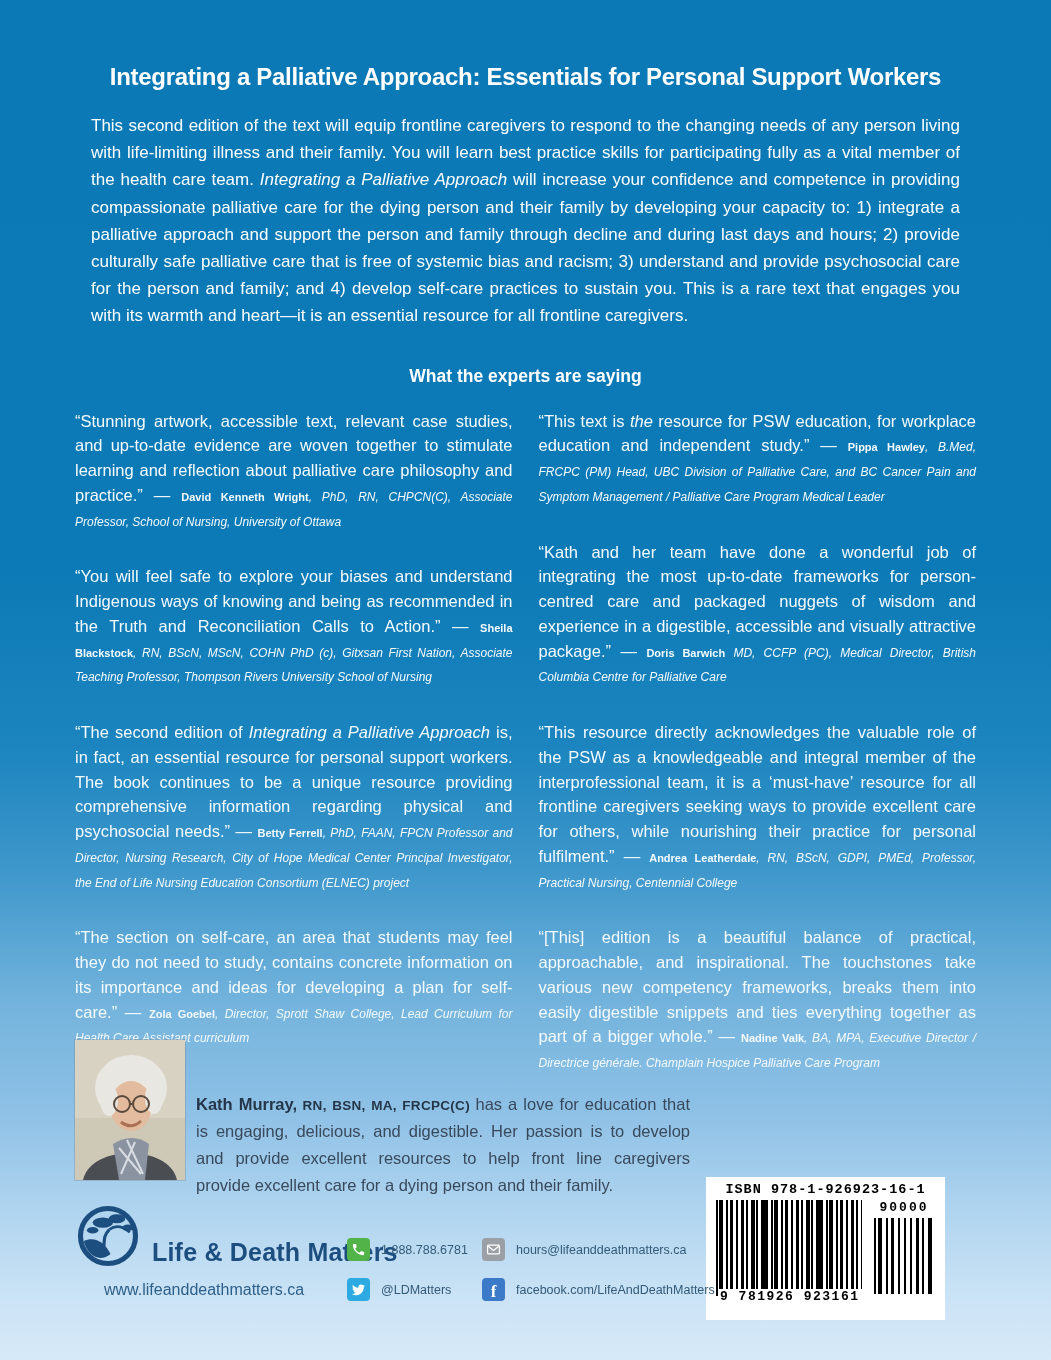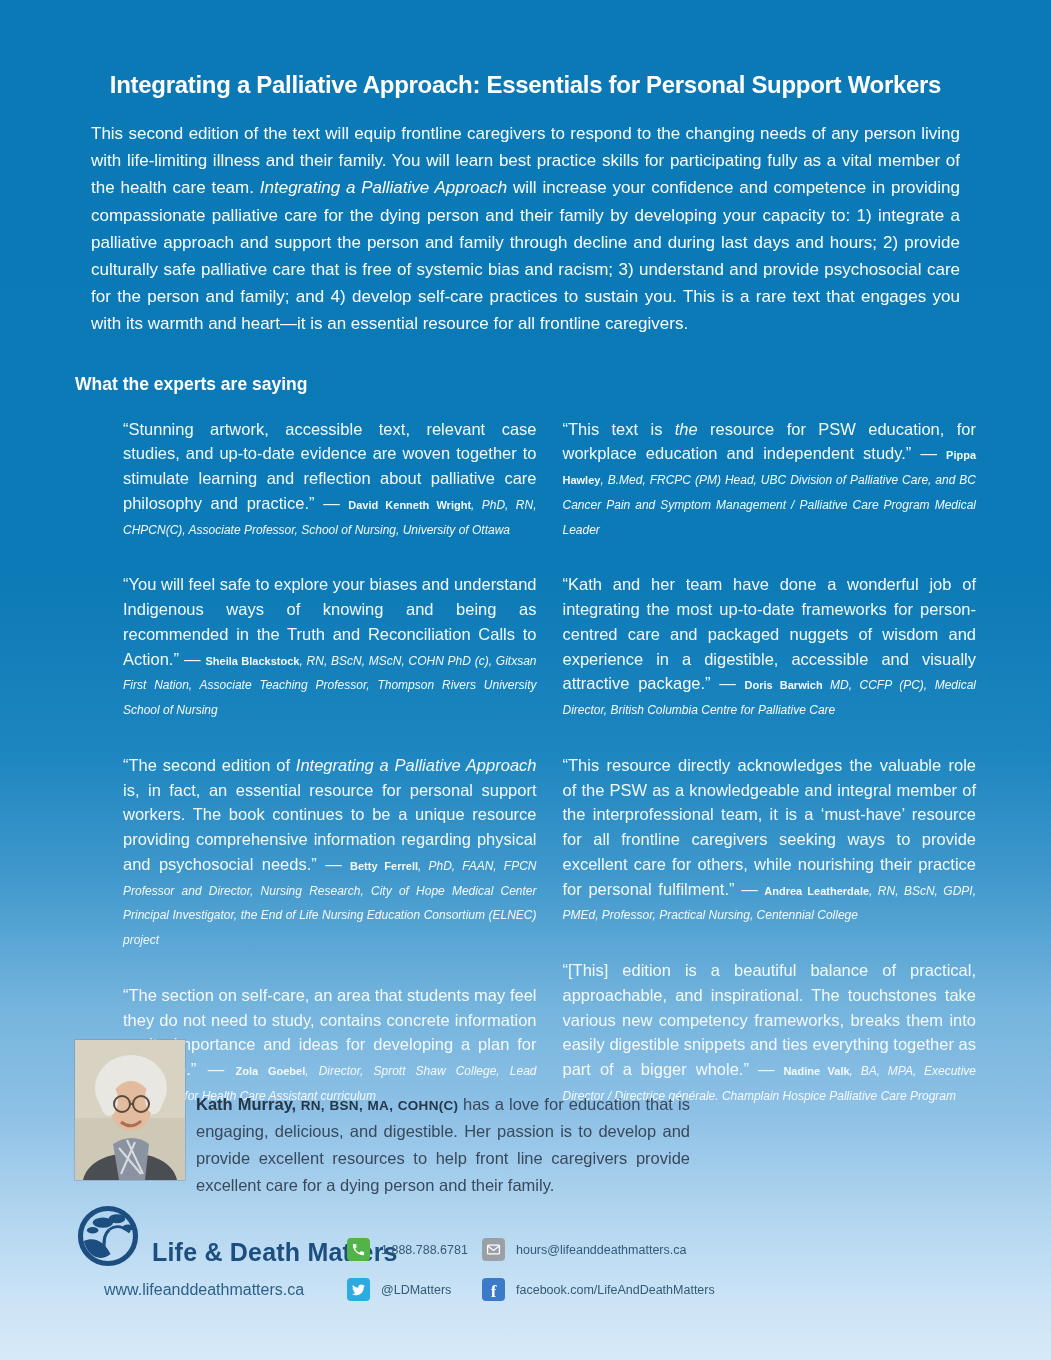--- a/index.html
+++ b/index.html
@@ -8,32 +8,32 @@
     width:1051px;height:1360px;
     margin:0 auto;
     overflow:hidden;
     font-family:"Liberation Sans","DejaVu Sans",sans-serif;
     background:linear-gradient(180deg,
       #0b79b5 0%, #0c7ab6 42%, #1c85bf 55%, #3e97cb 64%,
       #74b4dd 74%, #8fc1e6 82%, #b4d7f0 90%, #cde4f6 96%, #d6e9f8 100%);
   }
   .inner{position:relative;padding:58px 75px 0 75px;color:#fff;}
   h1.title{
-    margin:12px 0 20px 0;
+    margin:4px 0 20px 0;
     font-size:24px;line-height:1.25;font-weight:700;
     letter-spacing:-0.3px;text-align:center;color:#ffffff;
   }
   p.intro{
     margin:16px;font-size:17px;line-height:1.6;text-align:justify;color:#fdfeff;
   }
   p.intro em{font-style:italic;}
   h2.experts-heading{
-    margin:36px 0 22px 0;font-size:17.5px;font-weight:700;color:#ffffff;
-  }
-  .columns{display:grid;grid-template-columns:1fr 1fr;column-gap:26px;margin-left:48px;}
+    margin:36px 0 22px 0;font-size:17.5px;font-weight:700;color:#ffffff;text-align:center;
+  }
+  .columns{display:grid;grid-template-columns:1fr 1fr;column-gap:26px;}
   .quote{
     margin:0 0 32px 0;font-size:16.5px;line-height:1.5;
     text-align:justify;color:#f4fafd;
   }
   .quote .qt-em{font-style:italic;}
   .q-name{font-weight:700;font-size:11px;}
   .q-creds{font-style:italic;font-size:12px;font-weight:400;}
   
   .author-photo{position:absolute;left:75px;top:1040px;width:110px;height:140px;
     box-shadow:0 0 0 1px rgba(120,130,140,.35);}
@@ -140,23 +140,35 @@
       <circle cx="47" cy="64" r="8" fill="none" stroke="#5a4a3d" stroke-width="2"></circle>
       <circle cx="66" cy="64" r="8" fill="none" stroke="#5a4a3d" stroke-width="2"></circle>
       <path d="M55 64 h3" stroke="#5a4a3d" stroke-width="2"></path>
       <path d="M46 82 q10 8 20 -1" stroke="#a96f55" stroke-width="3" fill="none"></path>
       <path d="M8 140 C16 104 94 104 102 140 Z" fill="#4a4d52"></path>
       <path d="M38 104 C50 96 64 96 74 104 L70 140 L44 140 Z" fill="#8b93a1"></path>
       <path d="M44 108 l22 26 M60 102 l-14 32 M52 100 l16 34" stroke="#d9dde3" stroke-width="2"></path>
     </svg>
   </div>
 
-  <p class="author-bio"><strong class="a-name">Kath Murray,</strong><strong class="a-creds"> RN, BSN, MA, COHN(C) </strong><span>has a love for education that is engaging, delicious, and digestible. Her passion is to develop and provide excellent resources to help front line caregivers provide excellent care for a dying person and their family.</span></p>
-
-
+  <p class="author-bio"><strong class="a-name">Kath Murray,</strong><strong class="a-creds"> RN, BSN, MA, FRCPC(C) </strong><span>has a love for education that is engaging, delicious, and digestible. Her passion is to develop and provide excellent resources to help front line caregivers provide excellent care for a dying person and their family.</span></p>
+
+
+  <div class="barcode">
+    <div class="isbn-label">ISBN 978-1-926923-16-1</div>
+    <div class="bars-wrap">
+      <div class="bars-main">
+        <span class="bar-digits">9 781926 923161</span>
+      </div>
+      <div class="supp">
+        <span class="supp-num">90000</span>
+        <div class="bars-supp"></div>
+      </div>
+    </div>
+  </div>
 
   <div class="logo">
     <svg width="64" height="64" viewBox="0 0 100 100" xmlns="http://www.w3.org/2000/svg">
       <circle cx="50" cy="50" r="43" fill="none" stroke="#1d4e80" stroke-width="8"></circle>
       <path d="M12 58 C28 50 44 58 54 78 C38 92 18 82 12 58 Z" fill="#1d4e80"></path>
       <path d="M42 80 C46 62 40 52 52 40" stroke="#1d4e80" stroke-width="5" fill="none"></path>
       <path d="M52 40 C62 32 72 34 84 44" stroke="#1d4e80" stroke-width="4" fill="none"></path>
       <ellipse cx="42" cy="29" rx="16" ry="8" fill="#1d4e80"></ellipse>
       <ellipse cx="64" cy="23" rx="13" ry="7" fill="#1d4e80"></ellipse>
       <ellipse cx="81" cy="37" rx="9" ry="5" fill="#1d4e80"></ellipse>

